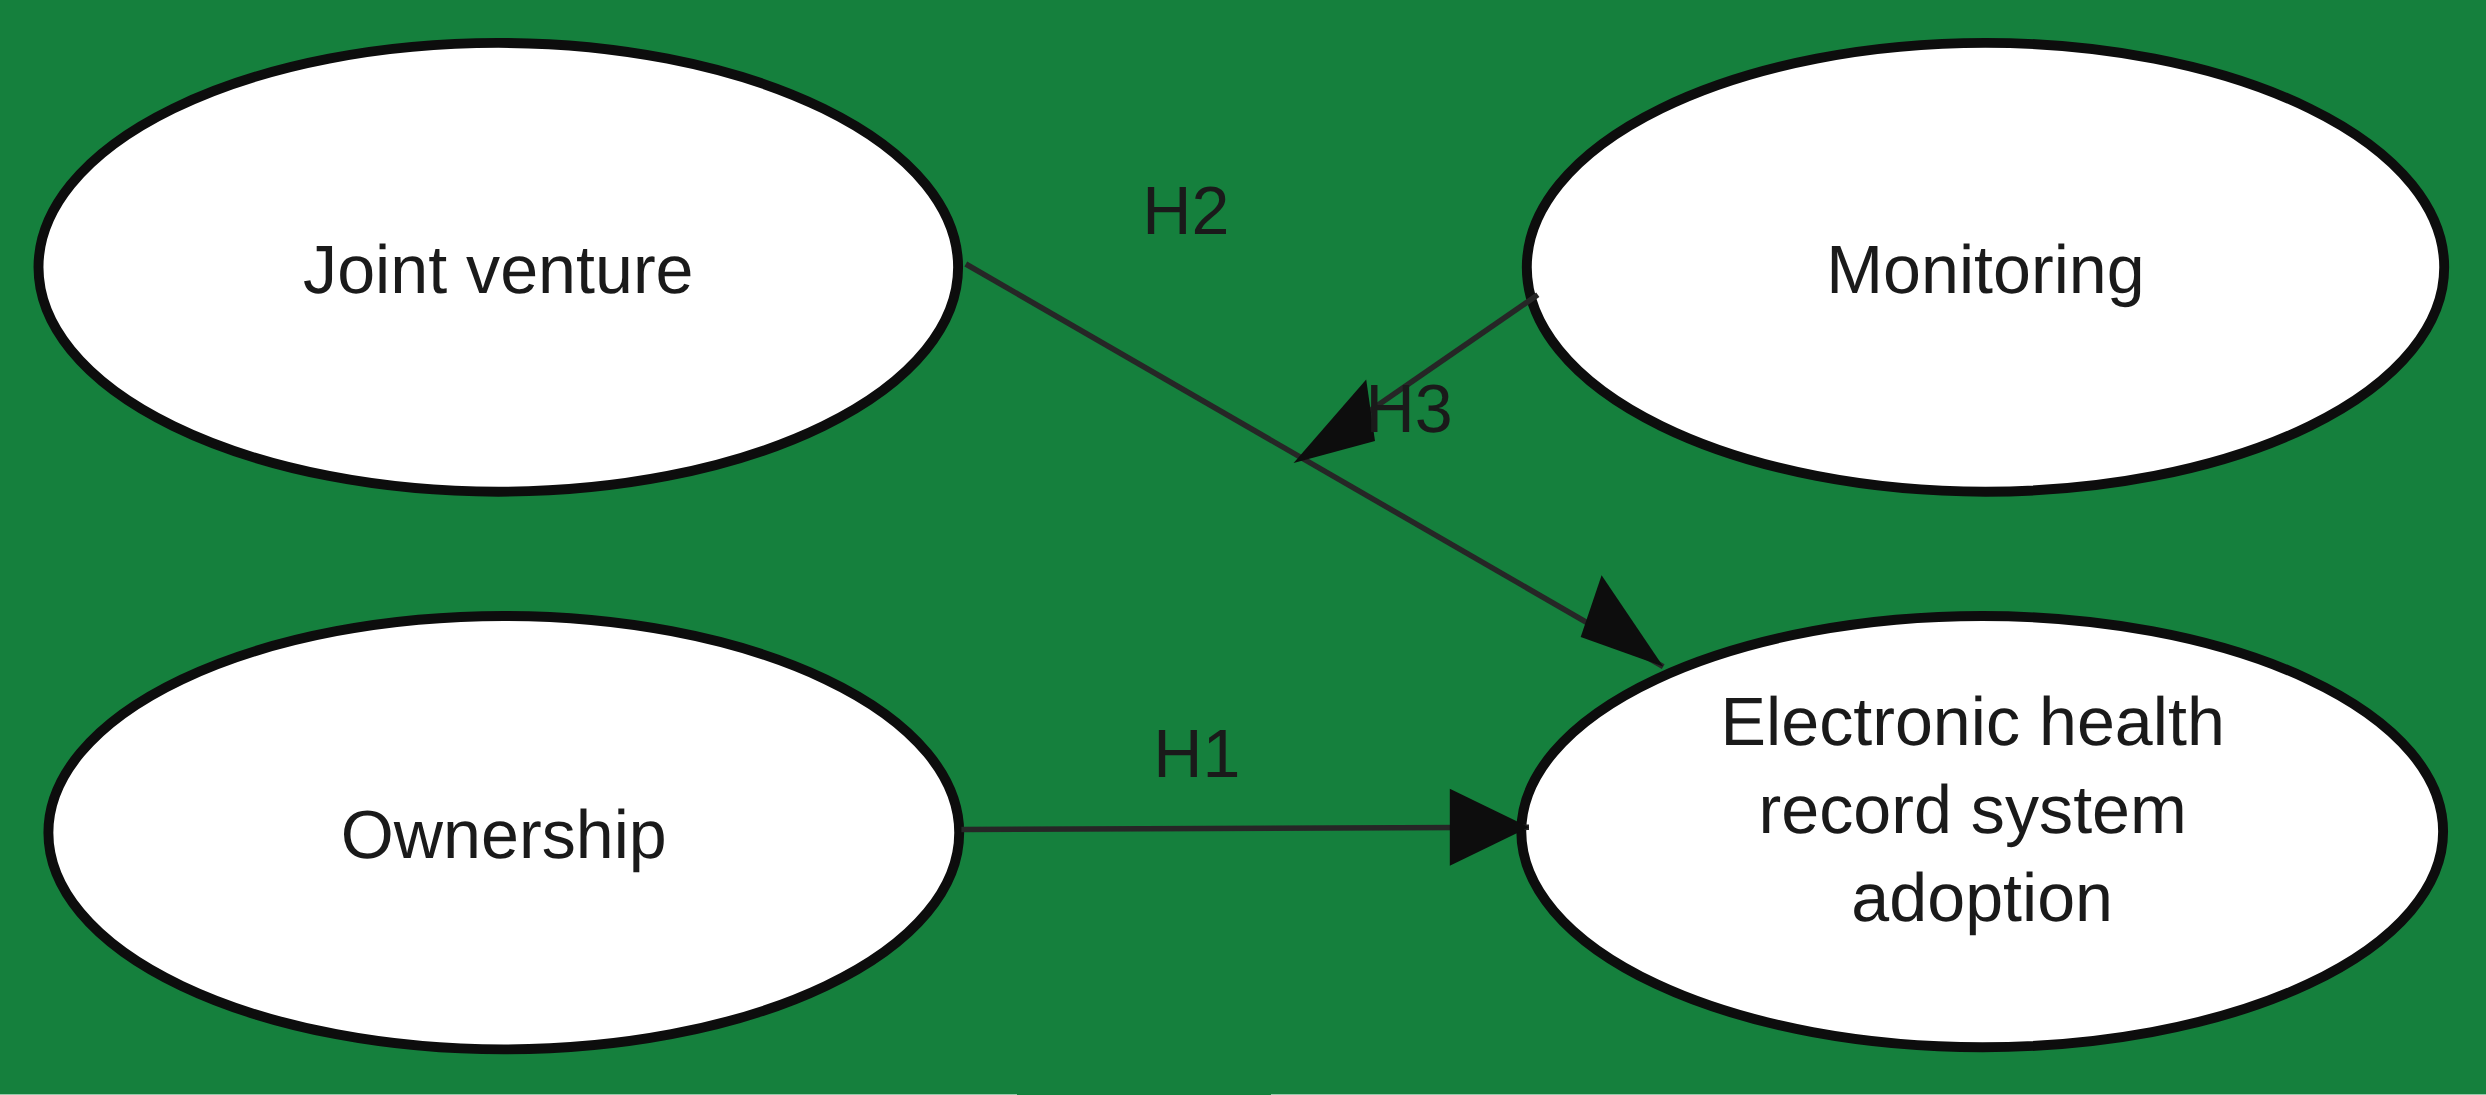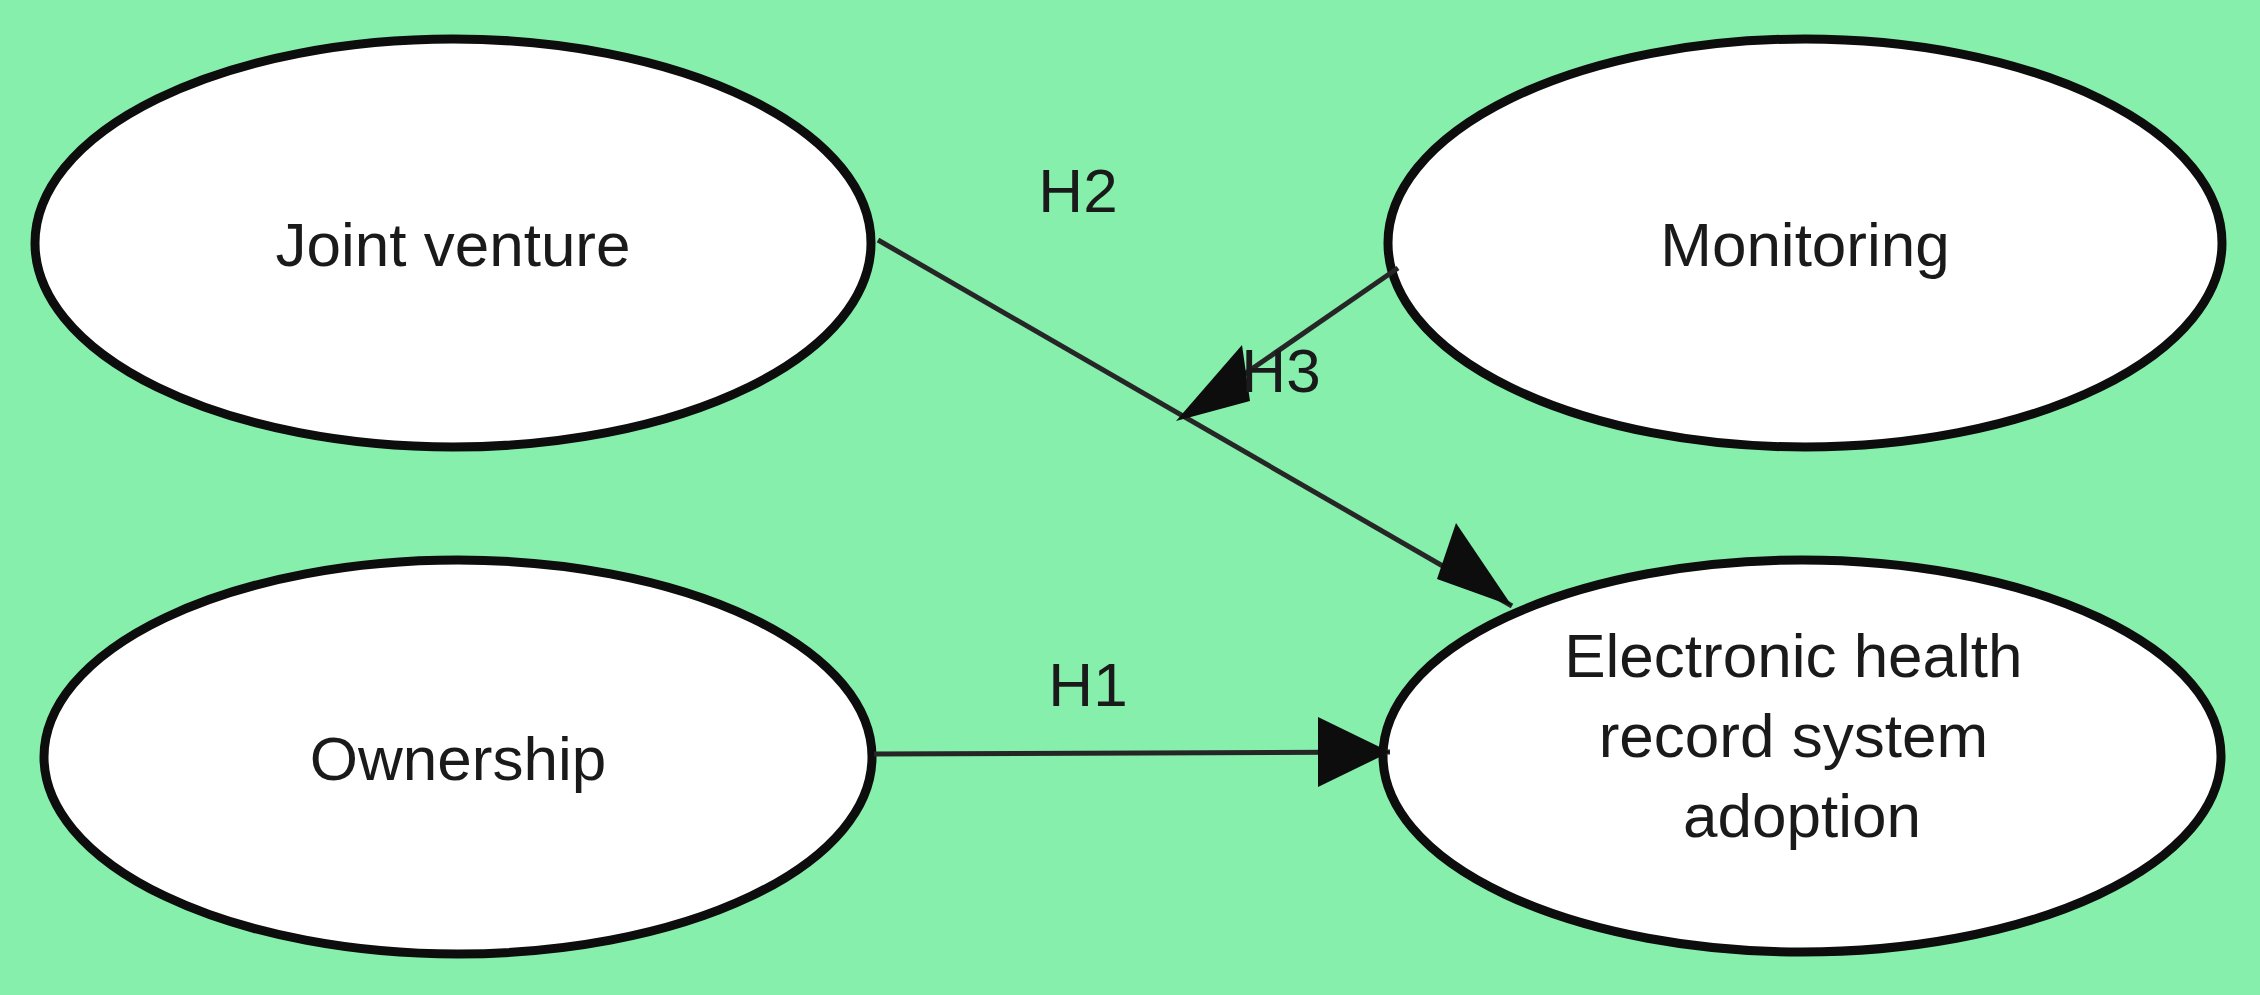--- a/index.html
+++ b/index.html
@@ -8,21 +8,21 @@
     padding: 0;
     background: #ffffff;
   }
   body {
     font-family: "Liberation Sans", sans-serif;
   }
   #diagram-root {
     position: relative;
     width: 2260px;
     height: 995px;
-    background: #86efac;
+    background: #15803d;
     overflow: hidden;
   }
   #model-svg {
     display: block;
     width: 2260px;
     height: 995px;
   }
   .node-ellipse {
     fill: #ffffff;
     stroke: #0d0d0d;

